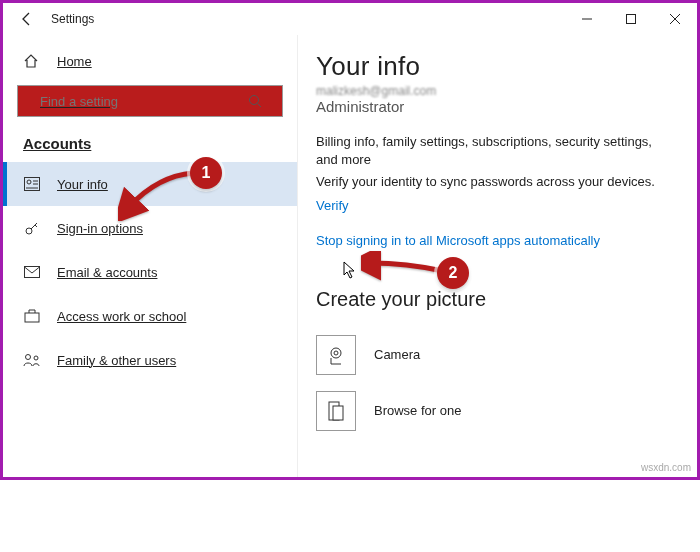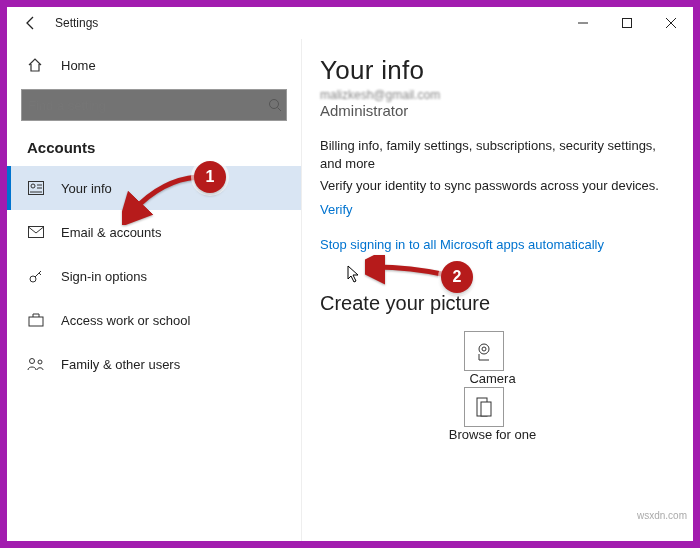--- a/index.html
+++ b/index.html
@@ -1,47 +1,47 @@
 <!DOCTYPE html>
 <html><head>
 <meta charset="utf-8">
 <style>
   * { box-sizing: border-box; }
   html, body { margin:0; padding:0; font-family: "Segoe UI", Arial, sans-serif; font-size:13px; color:#222; background:#fff; }
-  .window { width:700px; height:548px; border:7px solid #a21caf; position:relative; overflow:hidden; background:#fff; }
+  .window { width:700px; height:480px; border:3px solid #a21caf; position:relative; overflow:hidden; background:#fff; }
   .titlebar { height:32px; display:flex; align-items:center; padding:0 0 0 14px; position:relative; }
   .back-btn { width:20px; height:20px; display:flex; align-items:center; justify-content:center; margin-right:14px; }
   .title { font-size:12px; }
   .win-controls { position:absolute; right:0; top:0; display:flex; height:32px; }
   .win-controls div { width:44px; display:flex; align-items:center; justify-content:center; }
   .body { display:flex; height:calc(100% - 32px); }
-  .sidebar { width:295px; padding:10px 0 0 0; border-right:1px solid #eee; }
+  .sidebar { width:295px; padding:10px 0 0 0; border-right:1px solid #eee;text-decoration:underline; }
   .home-row { display:flex; align-items:center; padding:8px 20px; margin-bottom:8px; cursor:default; }
   .home-row .icon { width:18px; margin-right:16px; display:flex; }
-  .search-box { margin:0 14px 18px 14px; height:32px; border:1px solid #999; background:#737373; display:flex; align-items:center; padding:0 4px; }
+  .search-box { margin:0 14px 18px 14px; height:32px; border:1px solid #999; background:#b91c1c; display:flex; align-items:center; padding:0 20px; }
   .search-box input { flex:1; border:none; outline:none; font-size:13px; background:transparent; }
   .section-hdr { font-weight:600; font-size:15px; padding:0 20px 10px 20px; }
   .nav-item { display:flex; align-items:center; height:44px; padding:0 20px; cursor:default; position:relative; }
   .nav-item .icon { width:18px; margin-right:16px; display:flex; align-items:center; justify-content:center; }
   .nav-item.active { background:#d9e5f3; }
   .nav-item.active::before { content:""; position:absolute; left:0; top:0; bottom:0; width:4px; background:#0073cf; }
   .content { flex:1; padding:16px 28px 0 18px; overflow:hidden; position:relative; }
   .h1 { font-size:26px; font-weight:400; margin:0 0 2px 0; letter-spacing:0.3px; }
   .email { font-size:12px; color:#888; filter:blur(1.2px); }
   .admin { font-size:15px; color:#555; margin-bottom:18px; }
   .desc { font-size:13px; margin-bottom:4px; line-height:1.4; }
   .link { color:#0073cf; font-size:13px; cursor:pointer; display:inline-block; margin-top:2px; margin-bottom:16px; }
   .h2 { font-size:20px; font-weight:400; margin:24px 0 16px 0; }
-  .pic-option { display:flex; align-items:center; height:56px;flex-direction:column; }
+  .pic-option { display:flex; align-items:center; height:56px; }
   .pic-option .pic-icon { width:40px; height:40px; border:1px solid #999; margin-right:18px; display:flex; align-items:center; justify-content:center; }
   .callout { position:absolute; display:flex; align-items:center; z-index:5; pointer-events:none; }
   .callout .badge { width:32px; height:32px; border-radius:50%; background:#b61b1b; color:#fff; font-weight:700; font-size:16px; display:flex; align-items:center; justify-content:center; box-shadow:0 0 0 3px rgba(255,255,255,.6), 0 2px 3px rgba(0,0,0,.5); }
   .arrow-svg { filter: drop-shadow(0 1px 1px rgba(0,0,0,.3)); }
   .cursor { position:absolute; left:340px; top:258px; pointer-events:none; z-index:6; }
-  .watermark { position:absolute; right:6px; bottom:20px; font-size:10px; color:#aaa; }
+  .watermark { position:absolute; right:6px; bottom:4px; font-size:10px; color:#aaa; }
   svg { display:block; }
 </style>
 </head>
 <body>
 
 <div class="window">
 
   <div class="titlebar">
     <div class="back-btn">
       <svg width="14" height="14" viewBox="0 0 14 14">
@@ -101,36 +101,36 @@
               <line x1="9" y1="4" x2="14" y2="4" stroke="#333"></line>
               <line x1="9" y1="7" x2="14" y2="7" stroke="#333"></line>
               <line x1="2" y1="11" x2="14" y2="11" stroke="#333"></line>
             </svg>
         </span>
         <span>Your info</span>
       </div>
 
       <div class="nav-item">
         <span class="icon">
+          <svg width="16" height="16" viewBox="0 0 16 16">
+              <circle cx="5" cy="11" r="3" stroke="#333" fill="none"></circle>
+              <path d="M7 9 L13 3 M11 5 L13 7" stroke="#333" fill="none"></path>
+            </svg>
+        </span>
+        <span>Sign-in options</span>
+      </div>
+
+      <div class="nav-item">
+        <span class="icon">
           <svg width="16" height="12" viewBox="0 0 16 12">
               <rect x="0.5" y="0.5" width="15" height="11" stroke="#333" fill="none"></rect>
               <path d="M0.5 1 L8 7 L15.5 1" stroke="#333" fill="none"></path>
             </svg>
         </span>
         <span>Email &amp; accounts</span>
-      </div>
-
-      <div class="nav-item">
-        <span class="icon">
-          <svg width="16" height="16" viewBox="0 0 16 16">
-              <circle cx="5" cy="11" r="3" stroke="#333" fill="none"></circle>
-              <path d="M7 9 L13 3 M11 5 L13 7" stroke="#333" fill="none"></path>
-            </svg>
-        </span>
-        <span>Sign-in options</span>
       </div>
 
       <div class="nav-item">
         <span class="icon">
           <svg width="16" height="14" viewBox="0 0 16 14">
               <rect x="1" y="4" width="14" height="9" stroke="#333" fill="none"></rect>
               <path d="M5 4 V1 H11 V4" stroke="#333" fill="none"></path>
             </svg>
         </span>
         <span>Access work or school</span>

